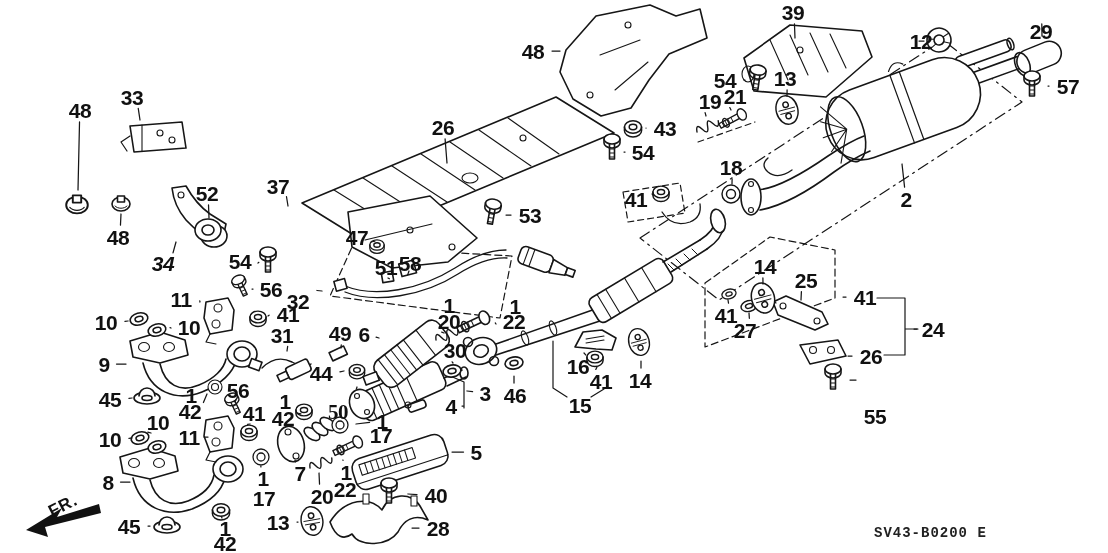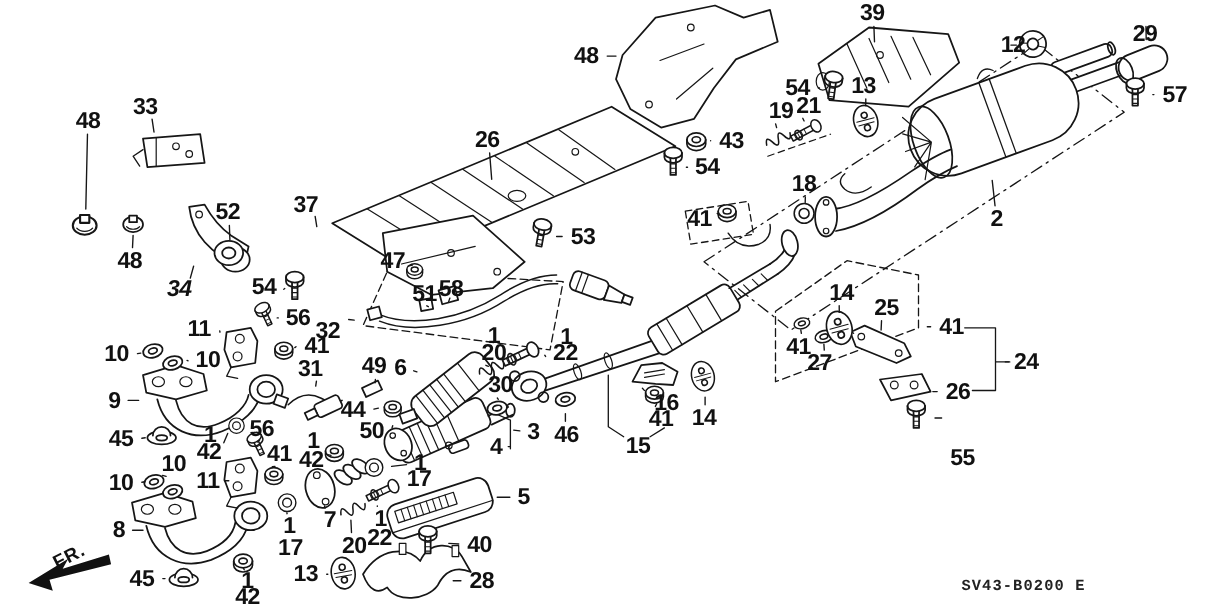--- a/index.html
+++ b/index.html
@@ -454,37 +454,37 @@
       <div class="callout" style="left: 181px; top: 299px;">11</div>
       <div class="callout" style="left: 271px; top: 289px;">56</div>
       <div class="callout" style="left: 288px; top: 314px;">41</div>
       <div class="callout" style="left: 106px; top: 322px;">10</div>
       <div class="callout" style="left: 189px; top: 327px;">10</div>
       <div class="callout" style="left: 104px; top: 364px;">9</div>
       <div class="callout" style="left: 282px; top: 335px;">31</div>
       <div class="callout" style="left: 340px; top: 333px;">49</div>
       <div class="callout" style="left: 364px; top: 334px;">6</div>
       <div class="callout" style="left: 321px; top: 373px;">44</div>
-      <div class="callout" style="left: 338px; top: 392px;">50</div>
+      <div class="callout" style="left: 338px; top: 412px; font-family: Liberation Serif, serif;">50</div>
       <div class="callout" style="left: 110px; top: 399px;">45</div>
       <div class="callout" style="left: 191px; top: 395px;">1</div>
       <div class="callout" style="left: 190px; top: 411px;">42</div>
       <div class="callout" style="left: 238px; top: 390px;">56</div>
       <div class="callout" style="left: 254px; top: 413px;">41</div>
       <div class="callout" style="left: 285px; top: 401px;">1</div>
       <div class="callout" style="left: 283px; top: 418px;">42</div>
       <div class="callout" style="left: 449px; top: 305px;">1</div>
       <div class="callout" style="left: 449px; top: 321px;">20</div>
       <div class="callout" style="left: 515px; top: 306px;">1</div>
       <div class="callout" style="left: 514px; top: 321px;">22</div>
       <div class="callout" style="left: 455px; top: 350px;">30</div>
       <div class="callout" style="left: 485px; top: 393px;">3</div>
       <div class="callout" style="left: 451px; top: 406px;">4</div>
       <div class="callout" style="left: 515px; top: 395px;">46</div>
-      <div class="callout" style="left: 578px; top: 366px; margin-left: 28px;">16</div>
+      <div class="callout" style="left: 578px; top: 366px;">16</div>
       <div class="callout" style="left: 601px; top: 381px;">41</div>
       <div class="callout" style="left: 580px; top: 405px;">15</div>
       <div class="callout" style="left: 640px; top: 380px;">14</div>
       <div class="callout" style="left: 158px; top: 422px;">10</div>
       <div class="callout" style="left: 110px; top: 439px;">10</div>
       <div class="callout" style="left: 189px; top: 437px;">11</div>
       <div class="callout" style="left: 108px; top: 482px;">8</div>
       <div class="callout" style="left: 129px; top: 526px;">45</div>
       <div class="callout" style="left: 263px; top: 478px;">1</div>
       <div class="callout" style="left: 264px; top: 498px;">17</div>

